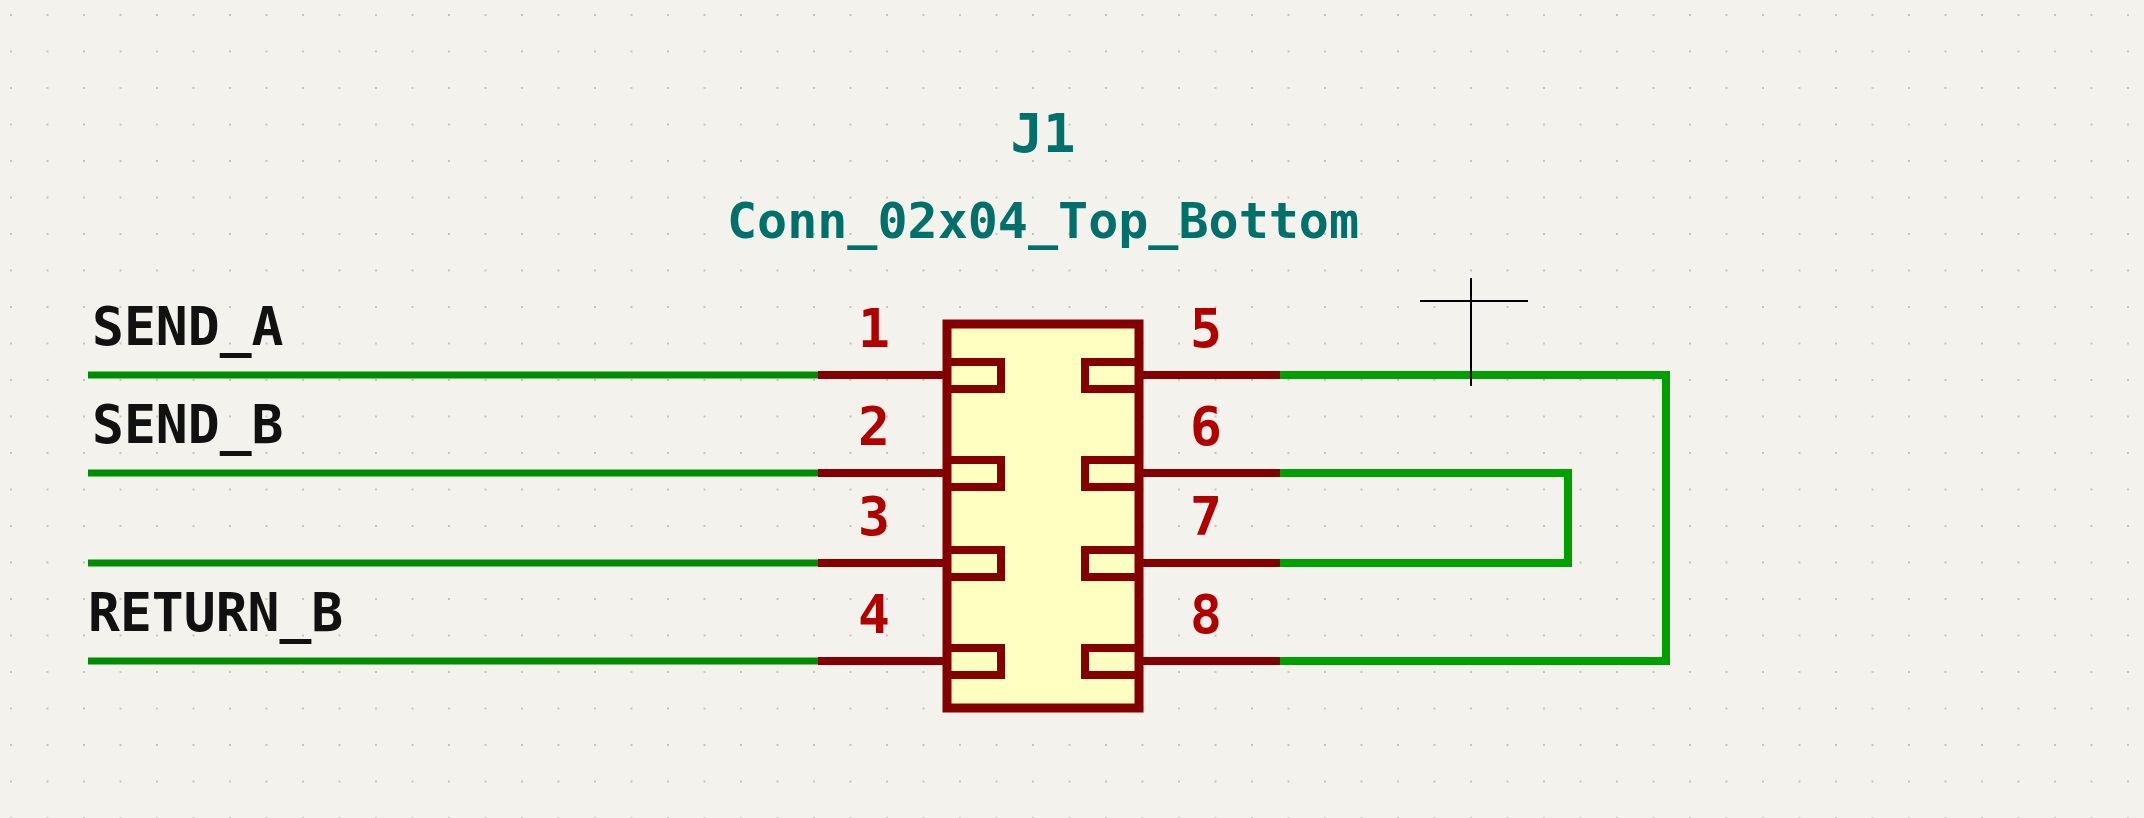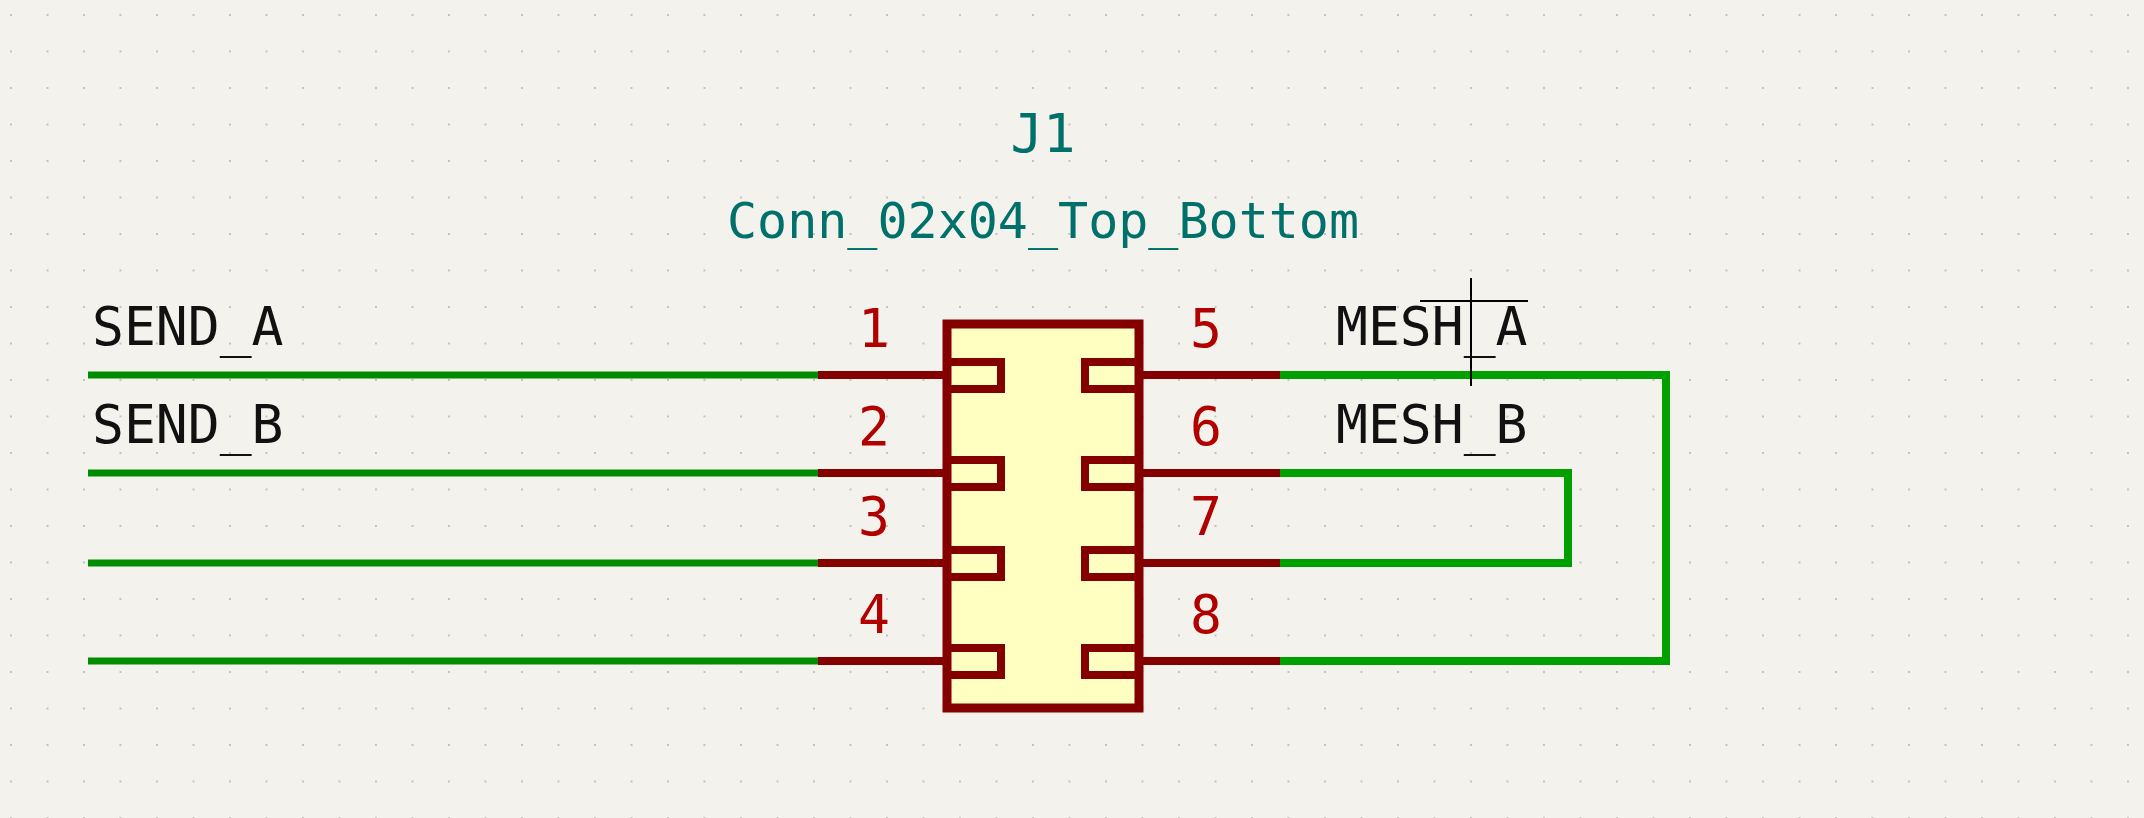--- a/index.html
+++ b/index.html
@@ -11,20 +11,21 @@
     position:relative;
   }
   #canvas{
     position:absolute;inset:0;
     width:2144px;height:818px;
     background-color:#f3f2ed;
     background-image:
       radial-gradient(circle at 1px 1px, rgba(60,60,60,.26) 1.1px, transparent 1.3px);
     background-size:36.5px 36.5px;
     background-position:10px 14px;
+    font-weight:bold;
   }
   .layer{position:absolute;inset:0;}
   svg.wires{position:absolute;left:0;top:0;width:2144px;height:818px;overflow:visible;}
 
   .lbl{
     position:absolute;
     color:#111111;
     font-size:53px;
     letter-spacing:0px;
     white-space:nowrap;
@@ -132,23 +133,22 @@
     </g>
   </svg>
 
   <div class="layer">
 
     <div class="ref" style="left:943px;top:107px;width:200px;">J1</div>
     <div class="val" style="left:43px;top:196px;width:2000px;">Conn_02x04_Top_Bottom</div>
 
     <div class="lbl" style="left:92px;top:398px;">SEND_B</div>
     <div class="lbl" style="left:92px;top:300px;">SEND_A</div>
+    <div class="lbl" style="left:88px;top:586px;">RETURN_B</div>
 
-    <div class="lbl" style="left:1336px;top:300px;">MESH_A</div>
-    <div class="lbl" style="left:1336px;top:398px;">MESH_B</div>
 
     <div class="pinnum" style="left:858px;top:302px;">1</div>
     <div class="pinnum" style="left:858px;top:400px;">2</div>
     <div class="pinnum" style="left:858px;top:490px;">3</div>
     <div class="pinnum" style="left:858px;top:588px;">4</div>
 
     <div class="pinnum" style="left:1190px;top:302px;">5</div>
     <div class="pinnum" style="left:1190px;top:400px;">6</div>
     <div class="pinnum" style="left:1190px;top:490px;">7</div>
     <div class="pinnum" style="left:1190px;top:588px;">8</div>

